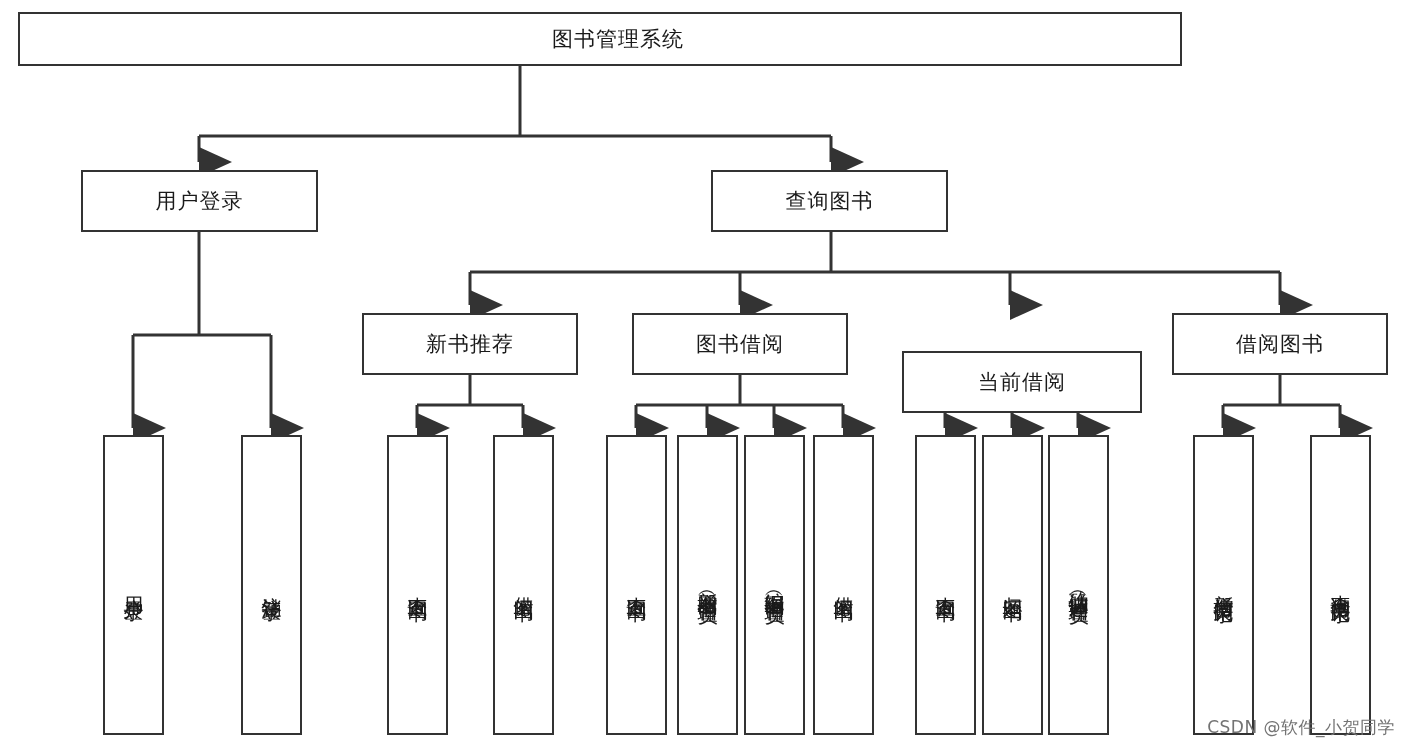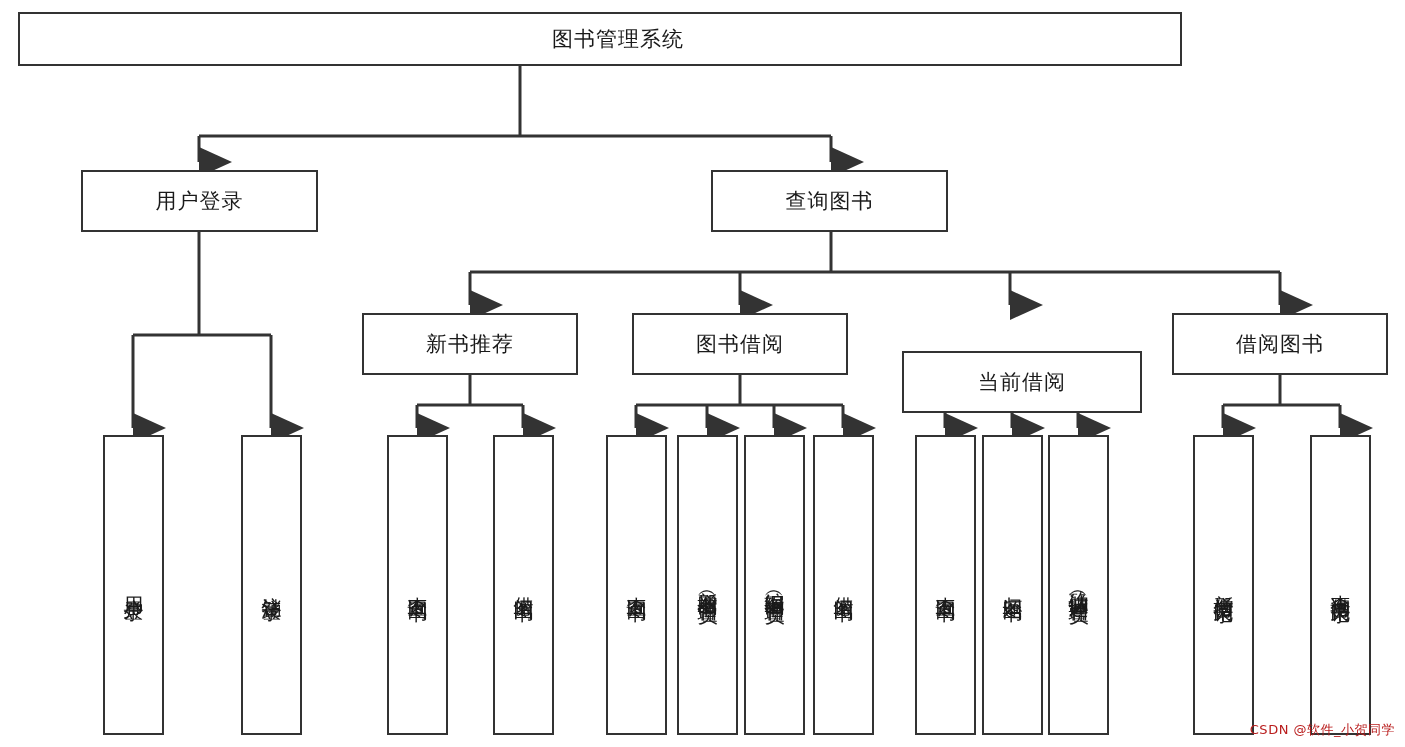--- a/index.html
+++ b/index.html
@@ -48,22 +48,22 @@
   }
   .node.v .label {
     writing-mode: vertical-rl;
     text-orientation: upright;
     white-space: nowrap;
   }
   .watermark {
     position: absolute;
     right: 10px;
     bottom: 8px;
-    font-size: 13px;
-    color: #b91c1c;
+    font-size: 17px;
+    color: #737373;
     white-space: nowrap;
     letter-spacing: 0.5px;
   }
 </style>
 </head>
 <body>
 
 <div id="canvas">
 
   <svg class="diagram" viewBox="0 0 1405 747">

